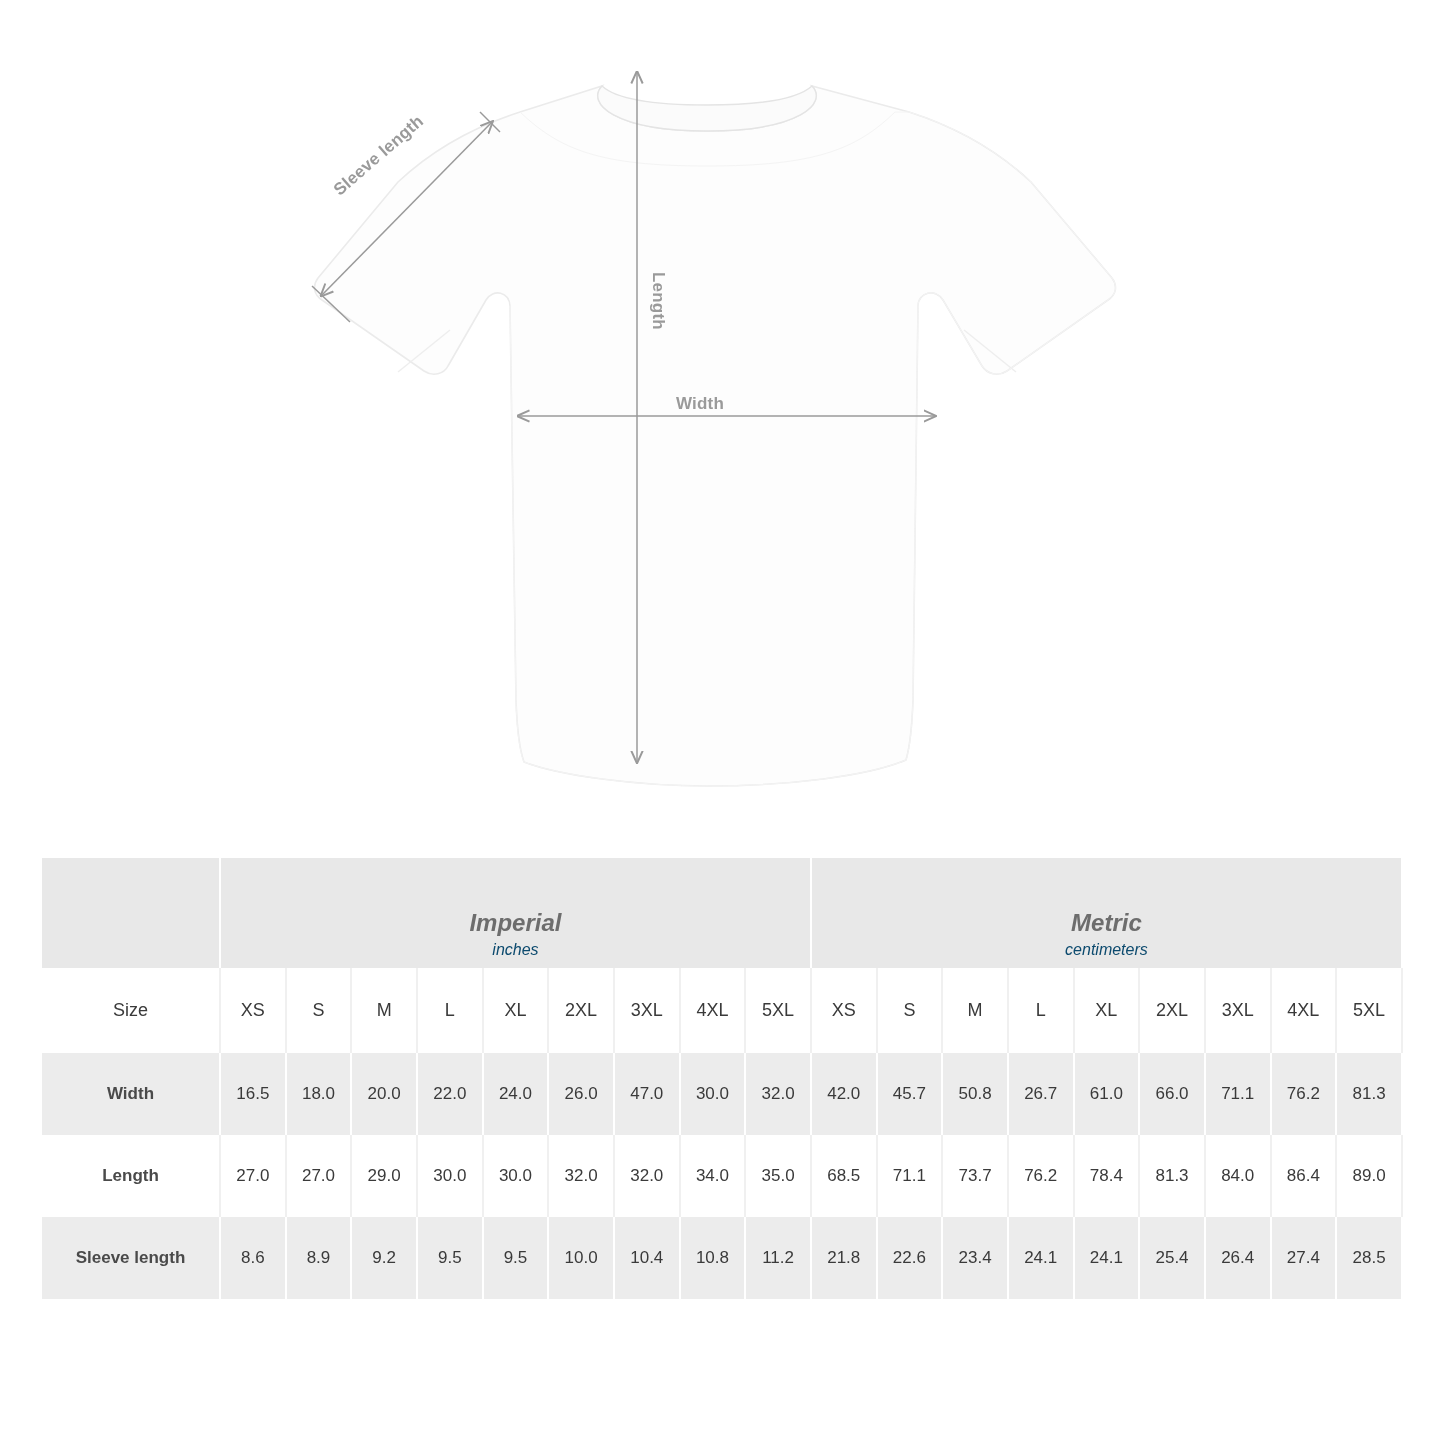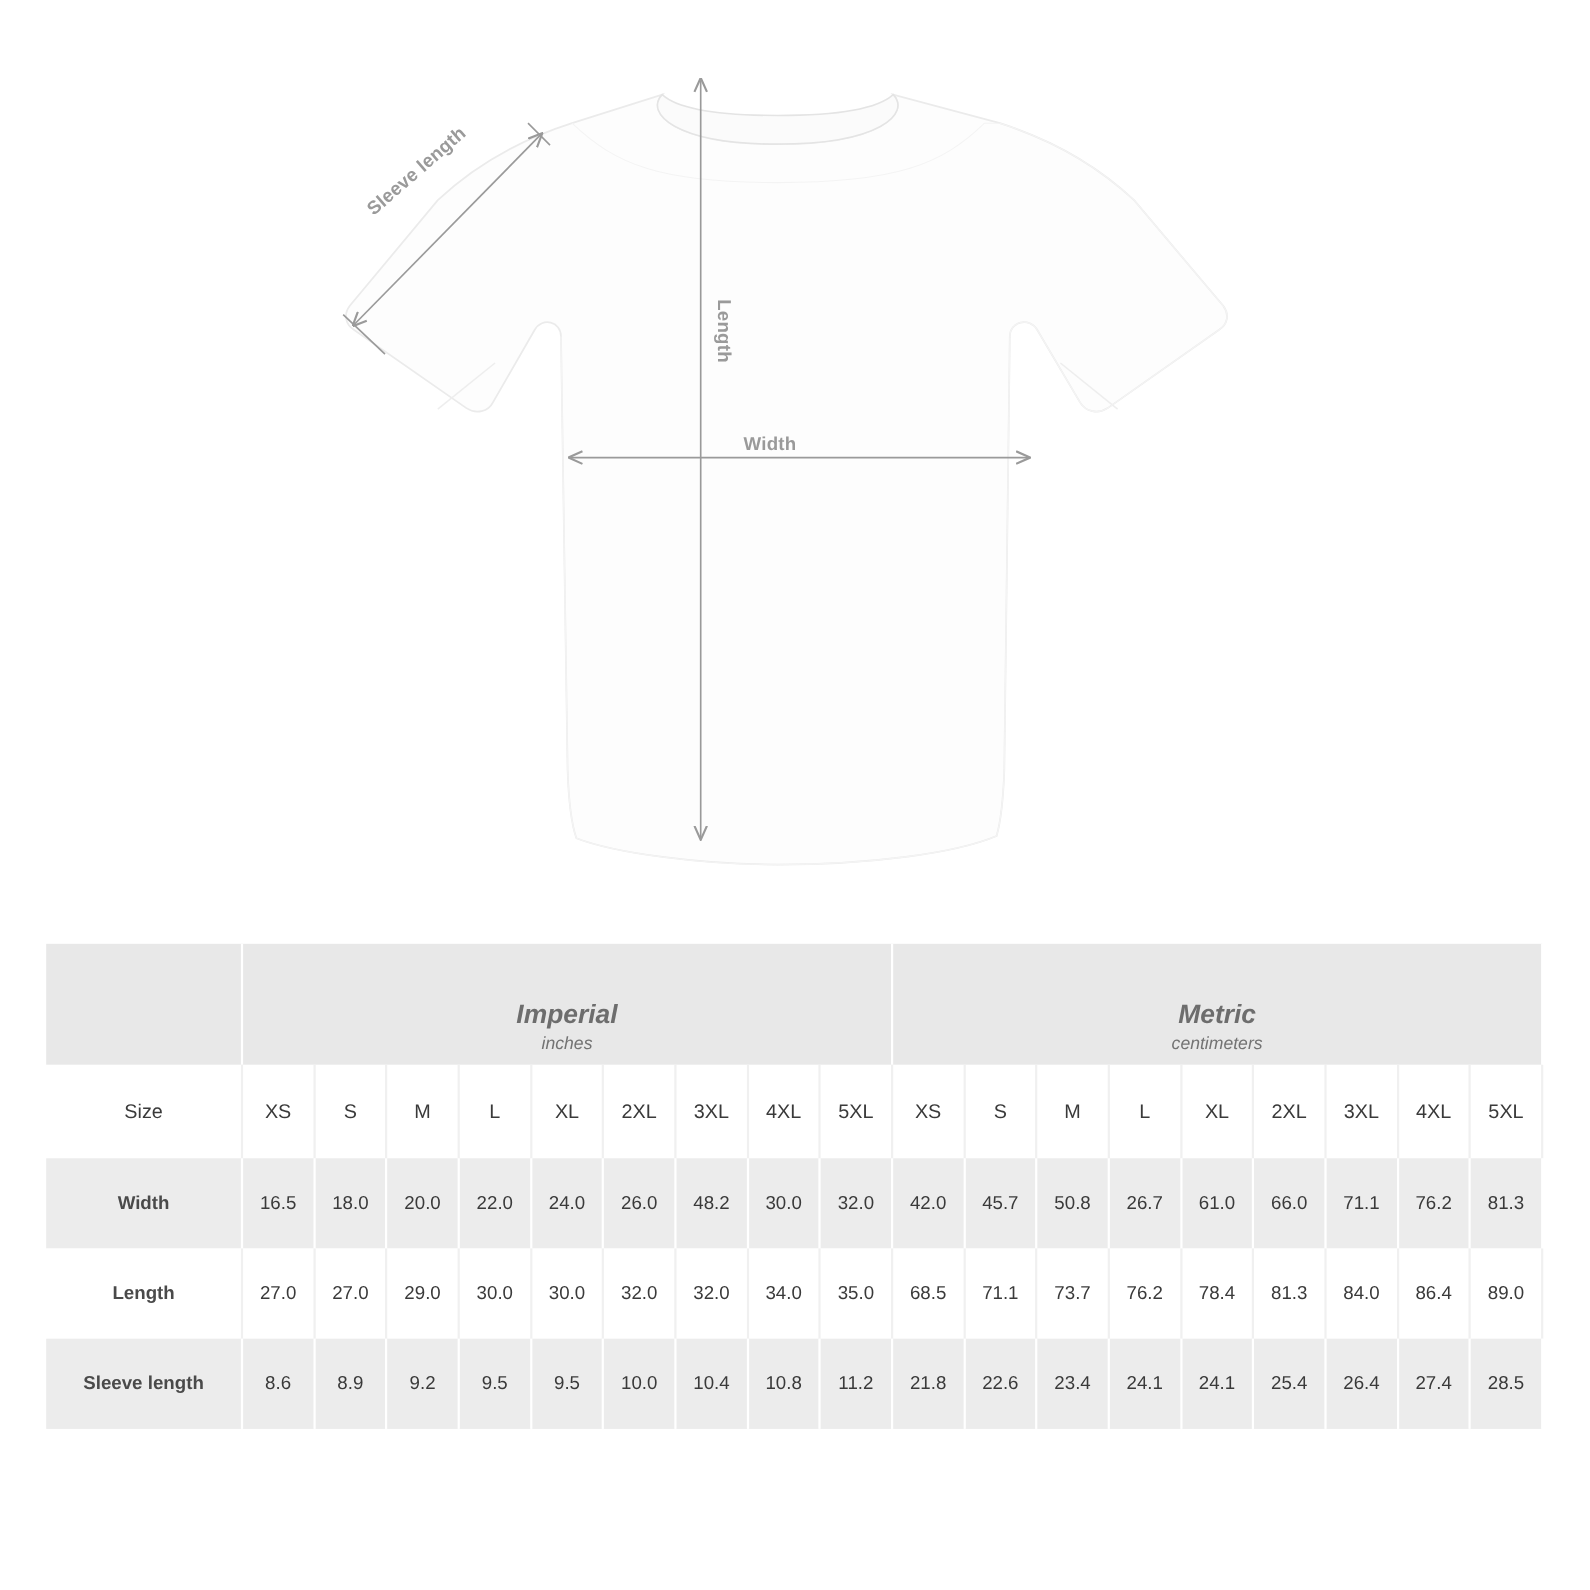--- a/index.html
+++ b/index.html
@@ -97,21 +97,21 @@
     font-size: 24px;
     font-style: italic;
     font-weight: bold;
     color: #6d6d6d;
     line-height: 1.25;
     margin-top: 40px;
   }
   .unit-head .unit-sub {
     font-size: 16px;
     font-style: italic;
-    color: #737373;
+    color: #0c4a6e;
     margin-top: 3px;
   }
   .corner-cell {
     background: #e8e8e8;
     border-right: 2px solid #ffffff;
   }
 
   .row-label {
     width: 175px;
     font-size: 17px;
@@ -257,21 +257,21 @@
             <td>5XL</td>
           </tr>
           <tr class="data-row shaded">
             <td class="row-label">Width</td>
             <td>16.5</td>
             <td>18.0</td>
             <td>20.0</td>
             <td>22.0</td>
             <td>24.0</td>
             <td>26.0</td>
-            <td>48.2</td>
+            <td>47.0</td>
             <td>30.0</td>
             <td>32.0</td>
             <td>42.0</td>
             <td>45.7</td>
             <td>50.8</td>
             <td>26.7</td>
             <td>61.0</td>
             <td>66.0</td>
             <td>71.1</td>
             <td>76.2</td>

